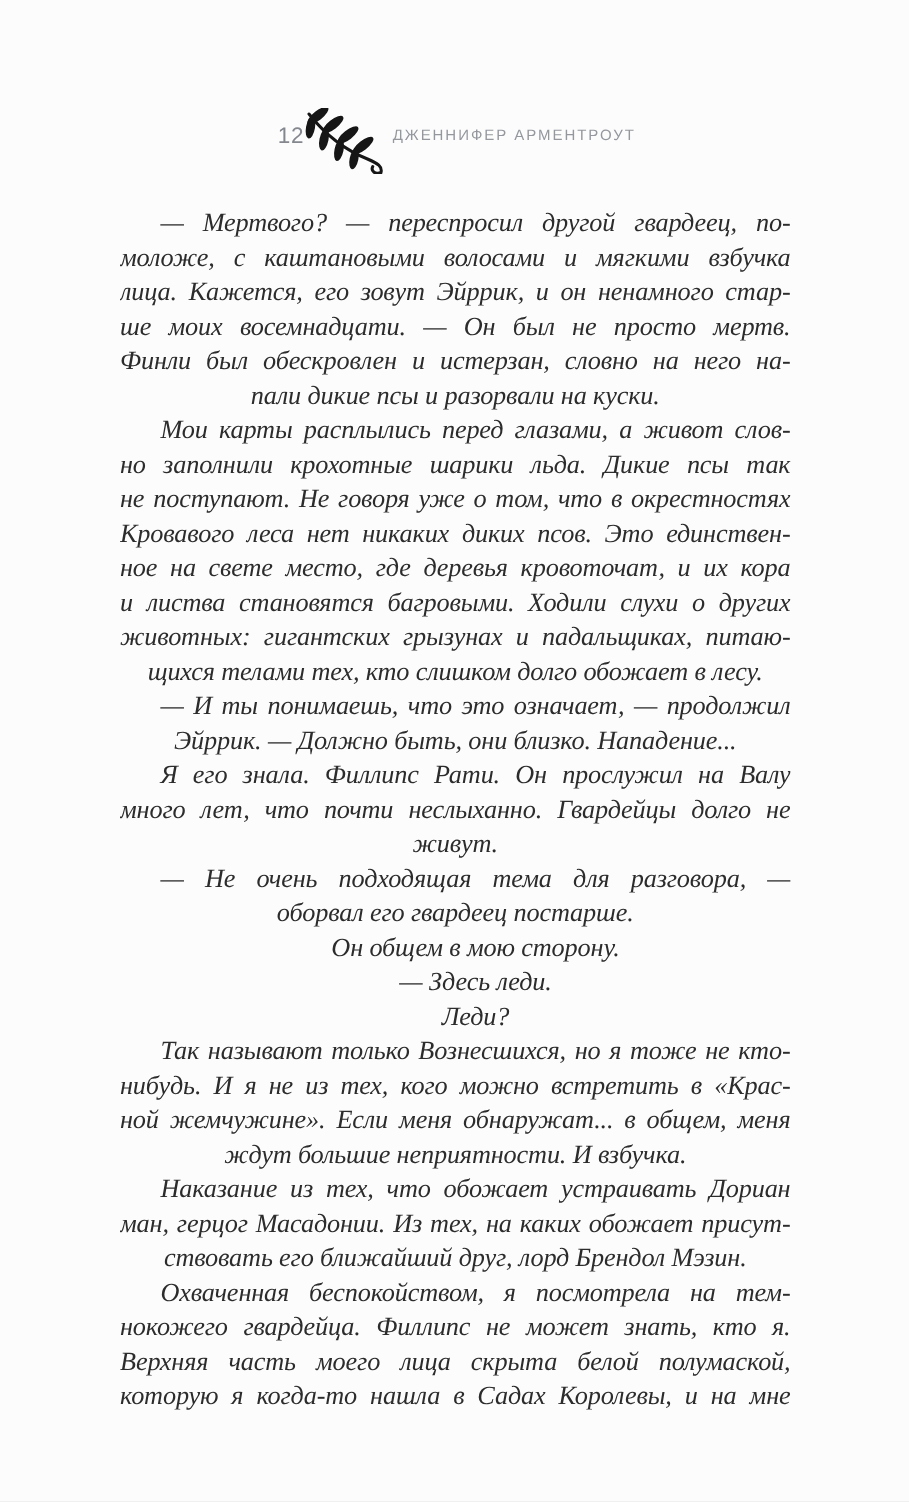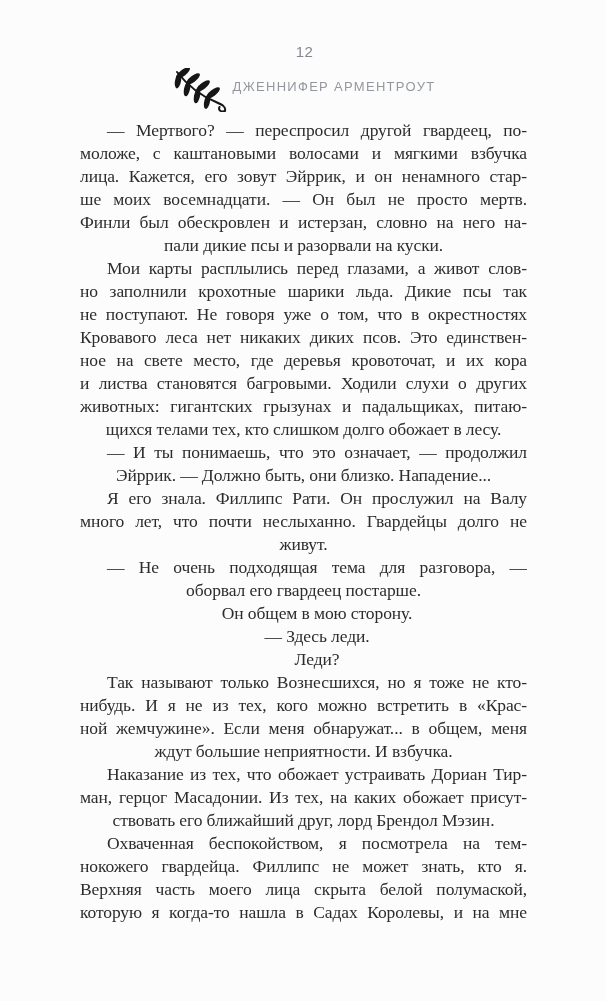--- a/index.html
+++ b/index.html
@@ -12,53 +12,53 @@
     font-family: "Liberation Serif", "DejaVu Serif", serif;
   }
   .page-header {
     position: absolute;
     left: 81px;
     top: 68px;
     width: 447px;
     height: 44px;
     display: flex;
     align-items: center;
-    justify-content: flex-end;
-    flex-direction: column;
+    justify-content: center;
   }
   .page-number {
     font-family: "Liberation Sans", sans-serif;
     font-size: 15px;
     color: #84888e;
     letter-spacing: 0.5px;
   }
   .running-head {
     display: flex;
     align-items: center;
   }
   .ornament {
     margin-right: 3px;
     margin-top: 8px;
     flex: 0 0 auto;
   }
   .author {
     font-family: "Liberation Sans", sans-serif;
-    font-size: 13px;
+    font-size: 10px;
     color: #94989e;
     letter-spacing: 1.3px;
     white-space: nowrap;
   }
   .page-body {
     position: absolute;
     left: 80px;
-    top: 119px;
+    top: 137px;
     width: 447px;
     color: #2c2c2c;
     font-size: 17.5px;
     letter-spacing: -0.1px;
+    font-style: italic;
   }
   .paragraph { margin: 0; }
   .line {
     height: 23px;
     line-height: 23px;
     overflow: hidden;
     text-align: center;
     white-space: normal;
   }
   .line.j {

